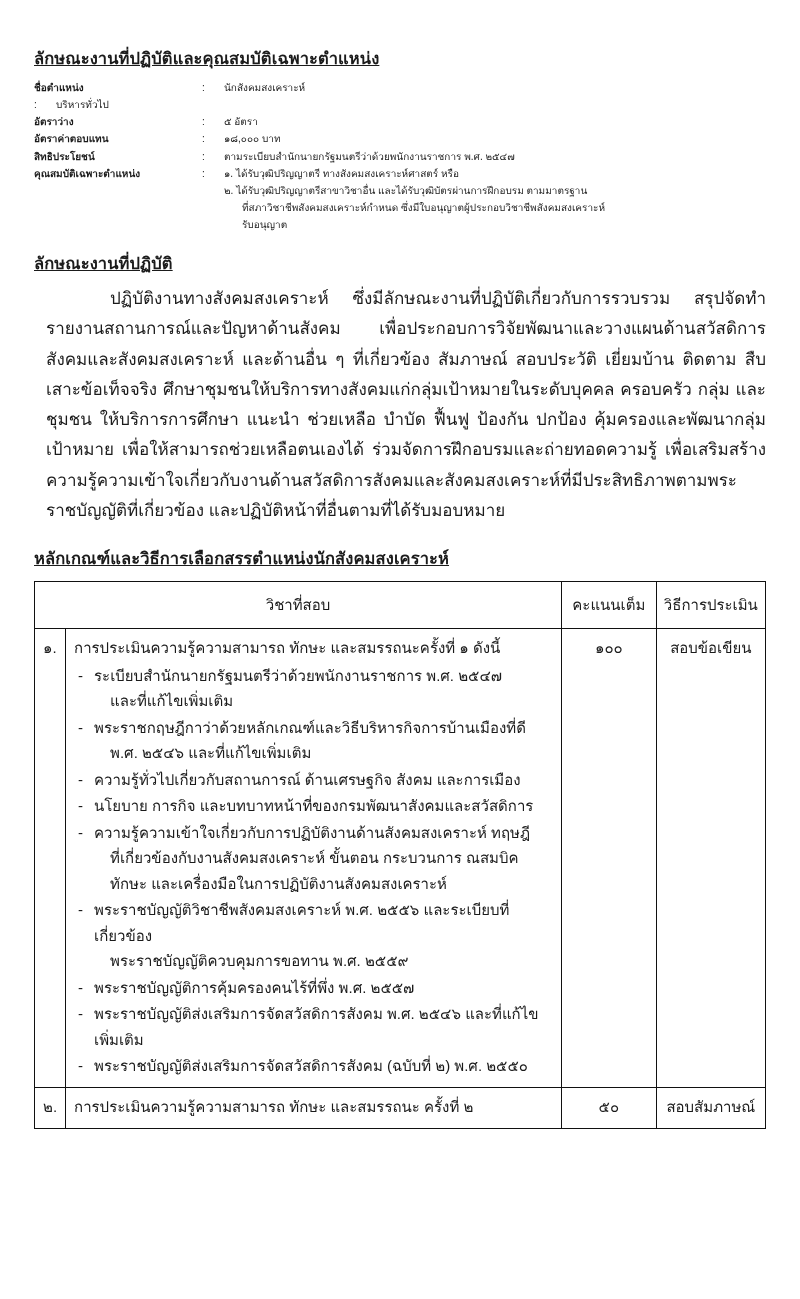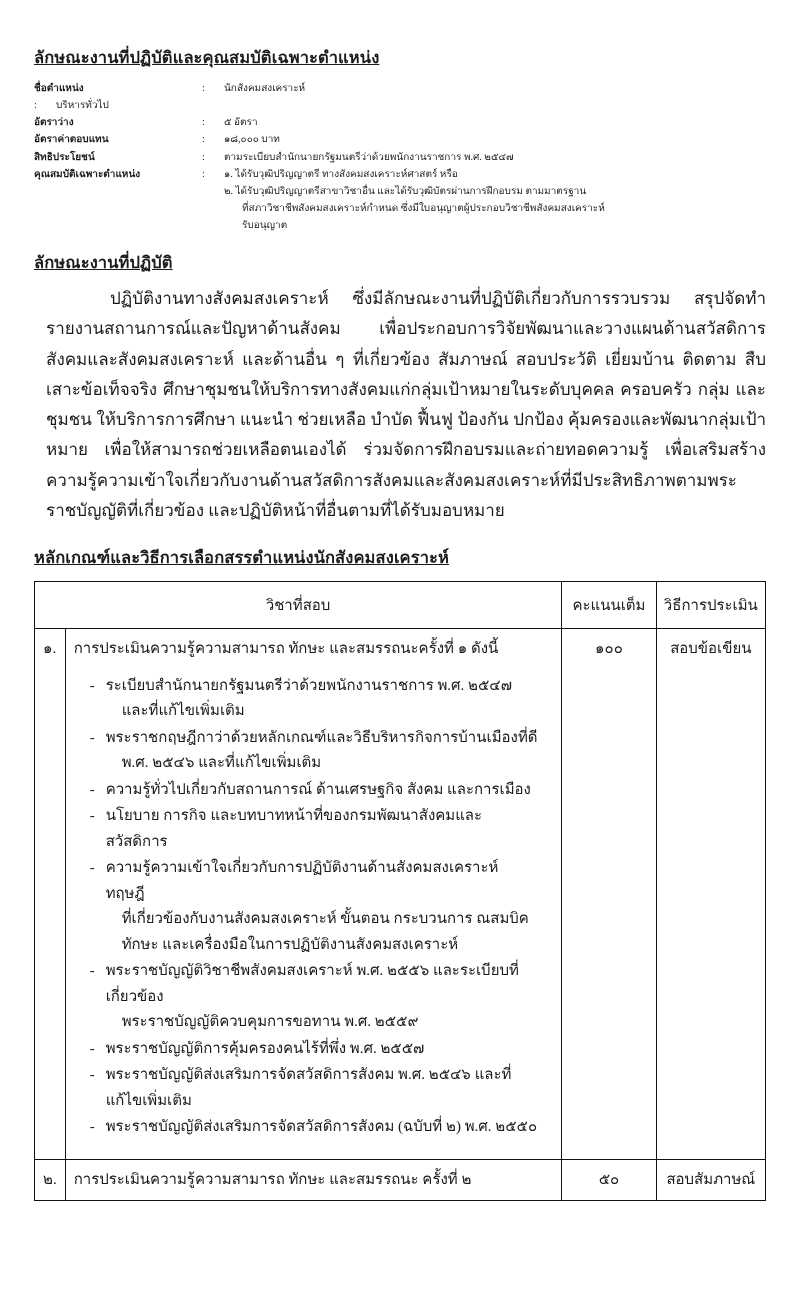--- a/index.html
+++ b/index.html
@@ -15,21 +15,20 @@
     position: relative;
     overflow: hidden;
   }
   .page {
     position: absolute;
     left: 0; top: 0;
     width: 800px;
     height: 1299px;
     padding: 46px 34px 20px 34px;
     box-sizing: border-box;
-    font-family: Liberation Serif, serif;
   }
   .heading {
     font-size: 16.5px;
     font-weight: bold;
     text-decoration: underline;
     letter-spacing: 0.1px;
     margin: 0 0 8px 0;
     line-height: 1.5;
   }
   .heading.sec2 {
@@ -102,21 +101,21 @@
     border-right: none !important;
     padding-right: 0;
     text-align: left;
   }
   .item-title {
     line-height: 1.65;
     margin-bottom: 2px;
   }
   ul.bullets {
     list-style: none;
-    margin: 12px;
+    margin: 0;
     padding: 0;
   }
   ul.bullets > li {
     position: relative;
     padding-left: 20px;
     line-height: 1.7;
     margin-bottom: 1px;
   }
   ul.bullets > li::before {
     content: "-";

